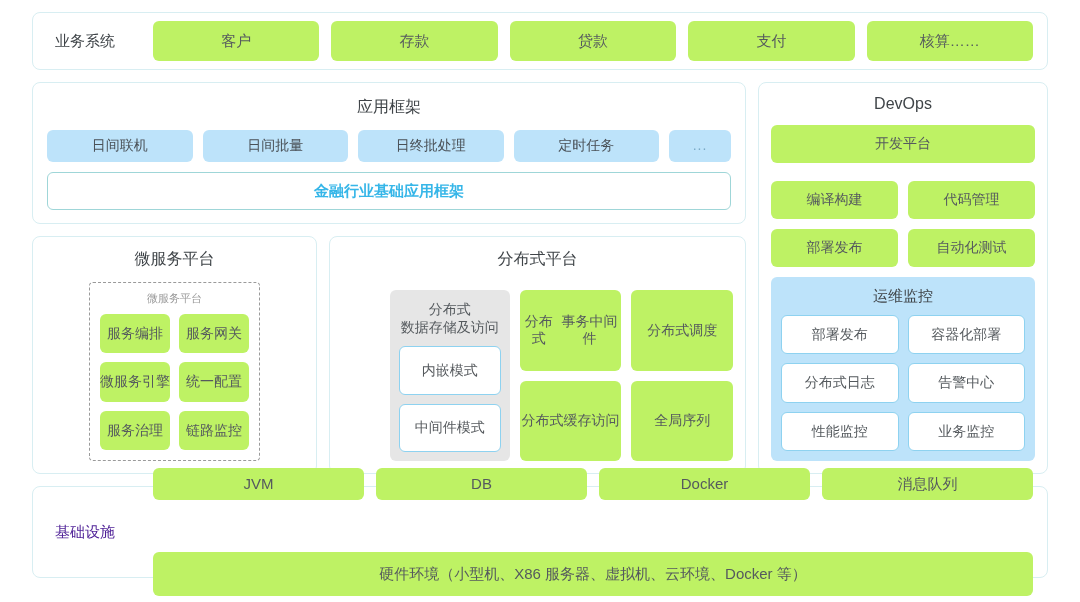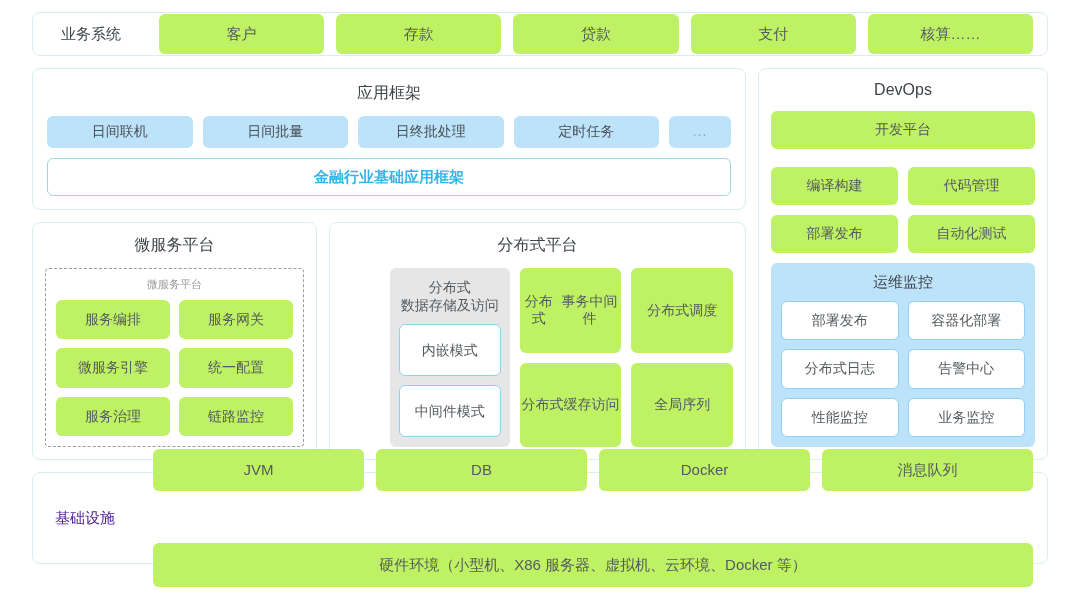--- a/index.html
+++ b/index.html
@@ -49,24 +49,24 @@
     color: #4a5157;
   }
   .chip.outline-blue {
     background: #ffffff;
     border: 1px solid #8ed2f0;
     color: #55595d;
   }
 
   
   .row-business {
-    height: 44px;
+    height: 58px;
     display: flex;
     align-items: center;
-    padding: 0 14px 0 24px;
+    padding: 0 14px 0 18px;
     gap: 12px;
   }
   .row-business .row-label {
     flex: 0 0 auto;
     width: 86px;
     font-size: 15px;
     color: #3f4448;
     text-align: left;
     padding-left: 4px;
   }
@@ -146,20 +146,21 @@
     display: flex;
     gap: 12px;
     min-height: 0;
   }
   .micro {
     flex: 0 0 285px;
     padding: 8px 12px 12px 12px;
     box-sizing: border-box;
     display: flex;
     flex-direction: column;
+    align-items: center;
   }
   .micro-inner {
     flex: 1 1 auto;
     border: 1px dashed #9a9a9a;
     border-radius: 4px;
     padding: 6px 10px 10px 10px;
     box-sizing: border-box;
     display: flex;
     flex-direction: column;
   }
@@ -177,20 +178,21 @@
     gap: 9px;
   }
   .micro-grid .chip { font-size: 14px; }
 
   .dist {
     flex: 1 1 auto;
     padding: 8px 12px 12px 12px;
     box-sizing: border-box;
     display: flex;
     flex-direction: column;
+    gap: 8px;
   }
   .dist-body {
     flex: 1 1 auto;
     display: flex;
     gap: 10px;
     min-height: 0;
     margin-left: 48px;
   }
   .dist-col1 {
     flex: 1 1 0;
@@ -296,21 +298,21 @@
     display: flex;
     flex-direction: column;
     gap: 8px;
   }
   .infra-top {
     display: flex;
     gap: 12px;
   }
   .infra-top .chip {
     flex: 1 1 0;
-    height: 42px;
+    height: 32px;
     font-size: 15px;
   }
   .infra-bottom .chip {
     height: 44px;
     font-size: 15px;
     width: 100%;
     margin-top: 44px;
   }
 </style>
 </head>

